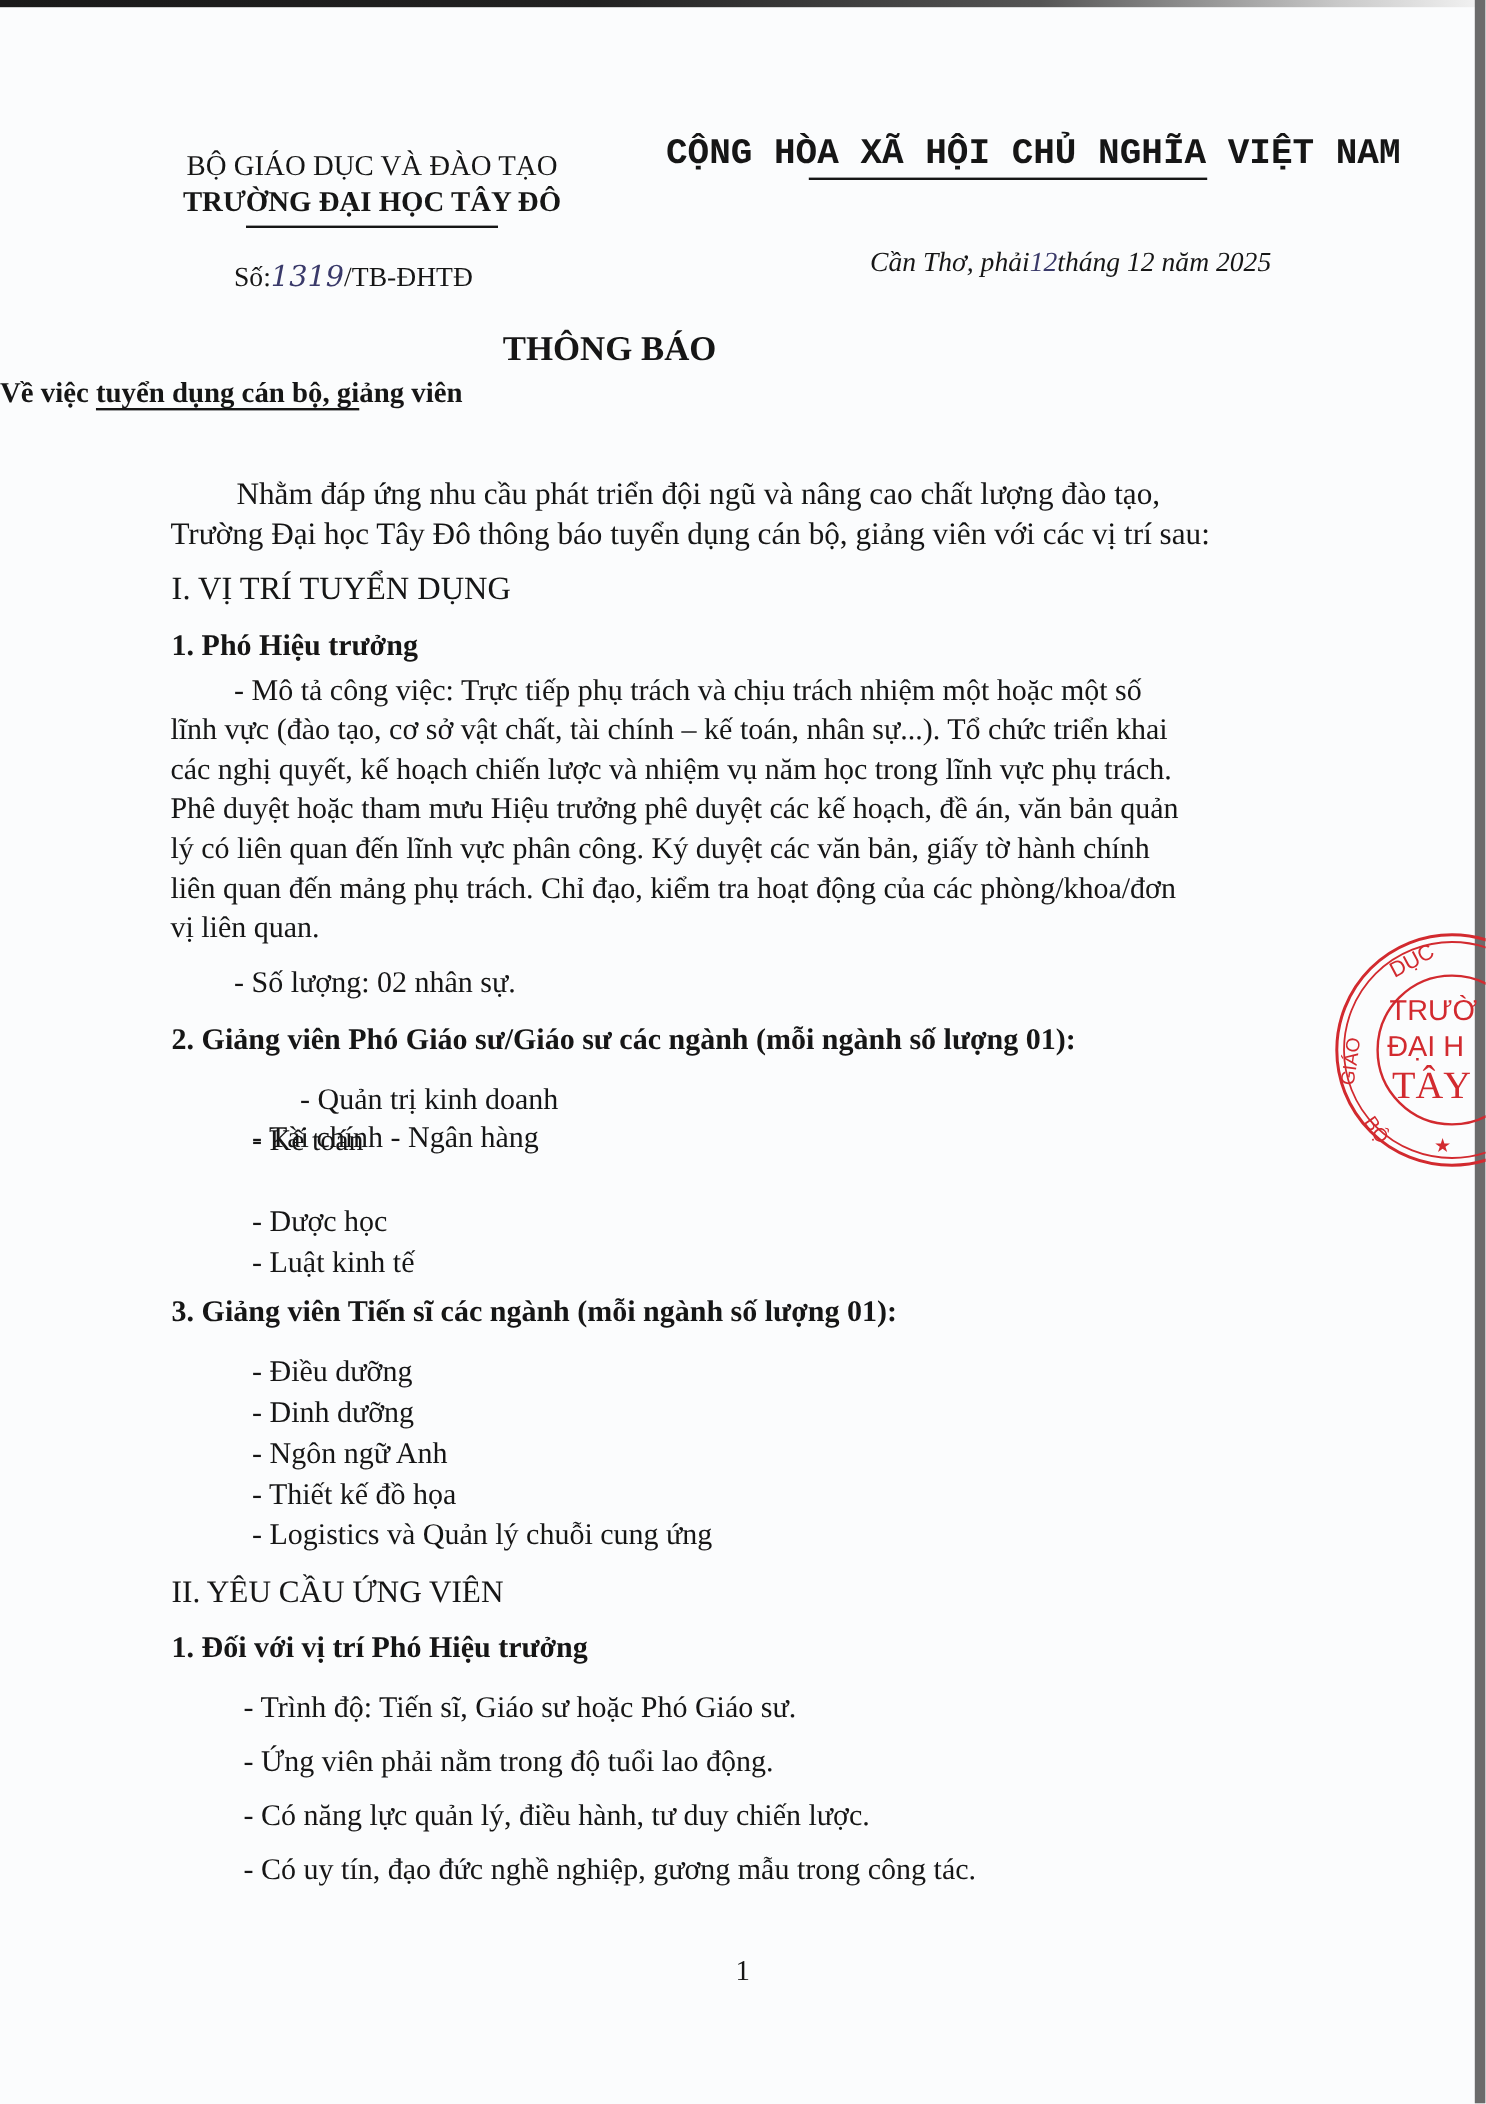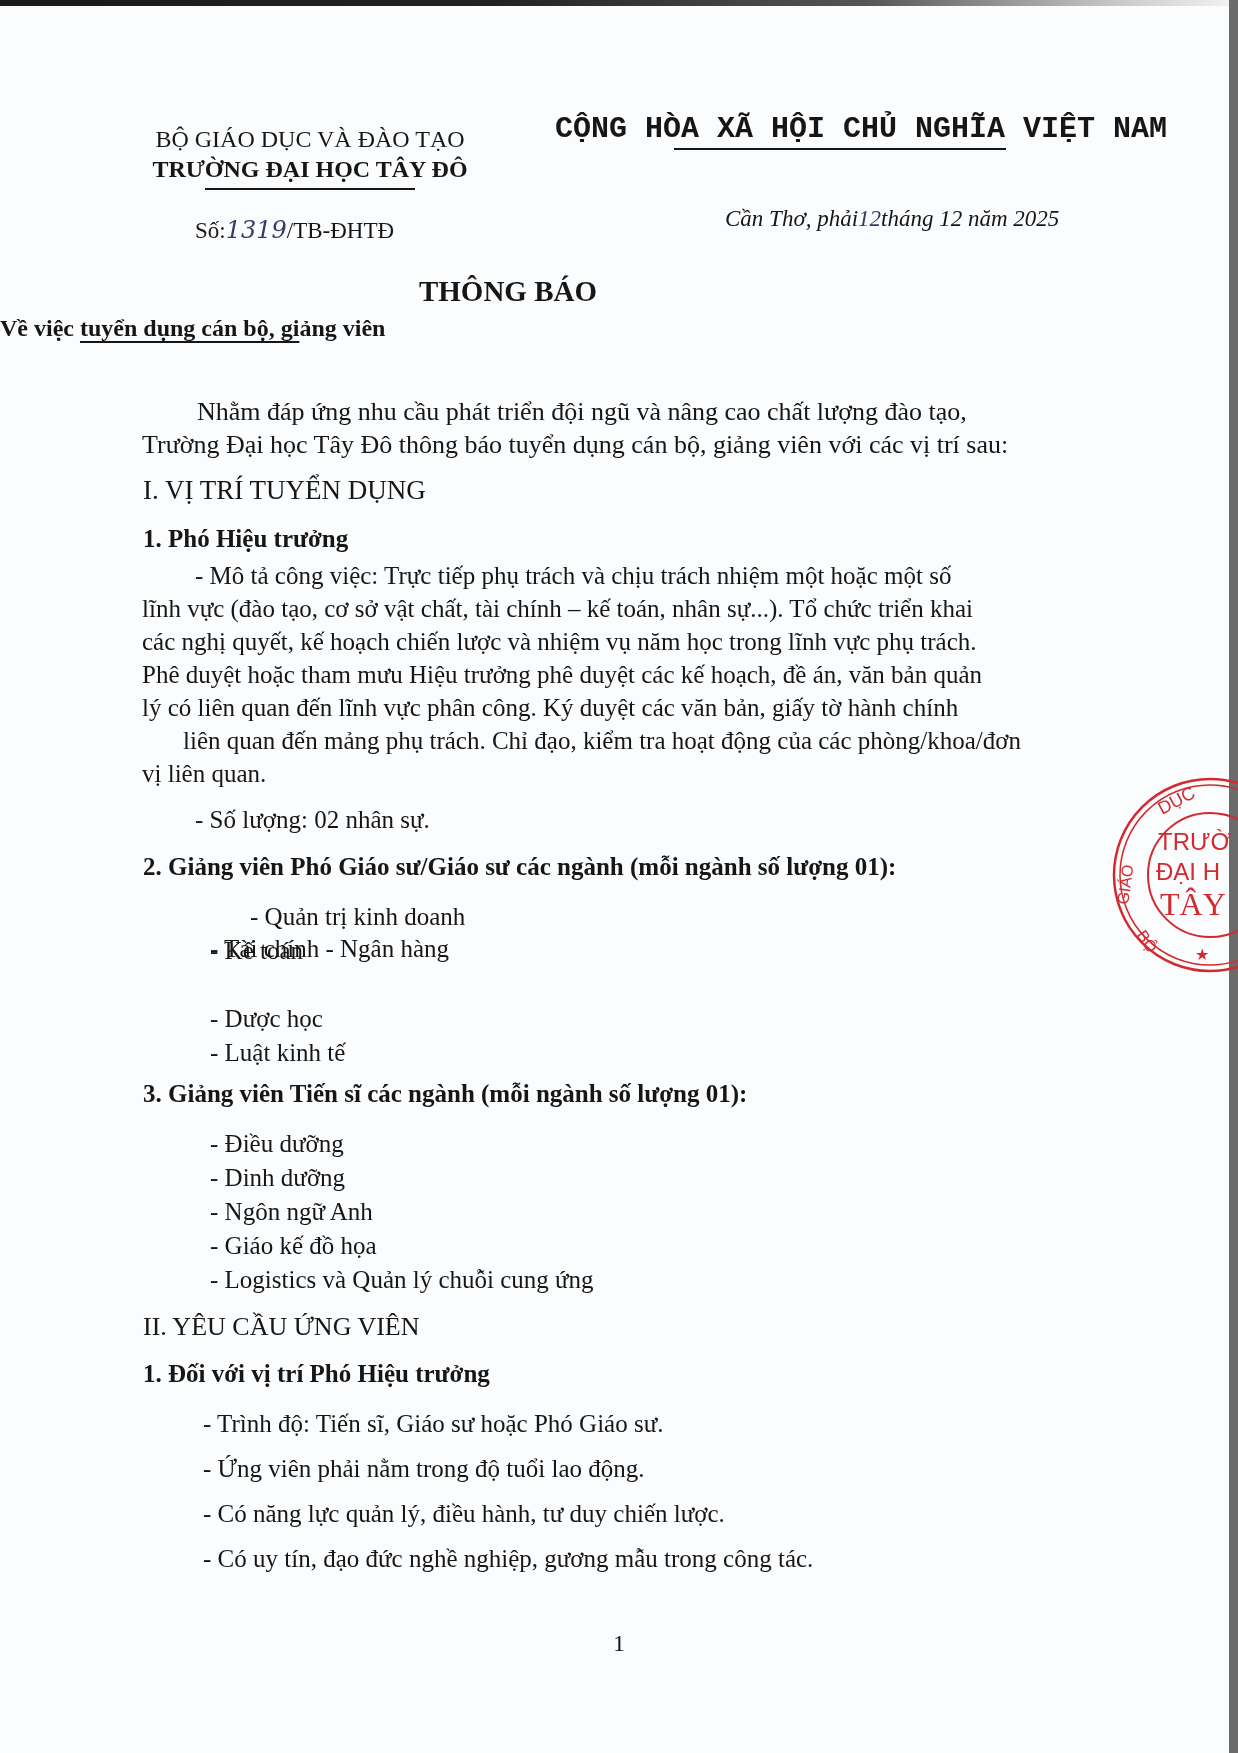--- a/index.html
+++ b/index.html
@@ -90,36 +90,36 @@
 </div>
 
 <div class="abs h1" style="top:475px;">I. VỊ TRÍ TUYỂN DỤNG</div>
 <div class="abs h2" style="top:525px;">1. Phó Hiệu trưởng</div>
 
 <div class="abs line" style="left:195px; top:562px;">- Mô tả công việc: Trực tiếp phụ trách và chịu trách nhiệm một hoặc một số</div>
 <div class="abs line" style="left:142px; top:595px;">lĩnh vực (đào tạo, cơ sở vật chất, tài chính – kế toán, nhân sự...). Tổ chức triển khai</div>
 <div class="abs line" style="left:142px; top:628px;">các nghị quyết, kế hoạch chiến lược và nhiệm vụ năm học trong lĩnh vực phụ trách.</div>
 <div class="abs line" style="left:142px; top:661px;">Phê duyệt hoặc tham mưu Hiệu trưởng phê duyệt các kế hoạch, đề án, văn bản quản</div>
 <div class="abs line" style="left:142px; top:694px;">lý có liên quan đến lĩnh vực phân công. Ký duyệt các văn bản, giấy tờ hành chính</div>
-<div class="abs line" style="left:142px; top:727px;margin-left:41px;">liên quan đến mảng phụ trách. Chỉ đạo, kiểm tra hoạt động của các phòng/khoa/đơn</div>
+<div class="abs line" style="left:142px; top:727px;">liên quan đến mảng phụ trách. Chỉ đạo, kiểm tra hoạt động của các phòng/khoa/đơn</div>
 <div class="abs line" style="left:142px; top:760px;">vị liên quan.</div>
 <div class="abs line" style="left:195px; top:806px;">- Số lượng: 02 nhân sự.</div>
 
 <div class="abs h2" style="top:853px;">2. Giảng viên Phó Giáo sư/Giáo sư các ngành (mỗi ngành số lượng 01):</div>
 <div class="abs li" style="top:903px;margin-left:40px;">- Quản trị kinh doanh</div>
 <div class="abs li" style="top:937px;">- Kế toán</div>
 <div class="abs li" style="top:935px;text-align:right;">- Tài chính - Ngân hàng</div>
 <div class="abs li" style="top:1005px;">- Dược học</div>
 <div class="abs li" style="top:1039px;">- Luật kinh tế</div>
 
 <div class="abs h2" style="top:1080px;">3. Giảng viên Tiến sĩ các ngành (mỗi ngành số lượng 01):</div>
 <div class="abs li" style="top:1130px;">- Điều dưỡng</div>
 <div class="abs li" style="top:1164px;">- Dinh dưỡng</div>
 <div class="abs li" style="top:1198px;">- Ngôn ngữ Anh</div>
-<div class="abs li" style="top:1232px;">- Giáo kế đồ họa</div>
+<div class="abs li" style="top:1232px;">- Thiết kế đồ họa</div>
 <div class="abs li" style="top:1266px;">- Logistics và Quản lý chuỗi cung ứng</div>
 
 <div class="abs h1" style="top:1312px; font-size:26px;">II. YÊU CẦU ỨNG VIÊN</div>
 <div class="abs h2" style="top:1360px;">1. Đối với vị trí Phó Hiệu trưởng</div>
 <div class="abs li2" style="top:1410px;">- Trình độ: Tiến sĩ, Giáo sư hoặc Phó Giáo sư.</div>
 <div class="abs li2" style="top:1455px;">- Ứng viên phải nằm trong độ tuổi lao động.</div>
 <div class="abs li2" style="top:1500px;">- Có năng lực quản lý, điều hành, tư duy chiến lược.</div>
 <div class="abs li2" style="top:1545px;">- Có uy tín, đạo đức nghề nghiệp, gương mẫu trong công tác.</div>
 
 <div class="abs page-no">1</div>

